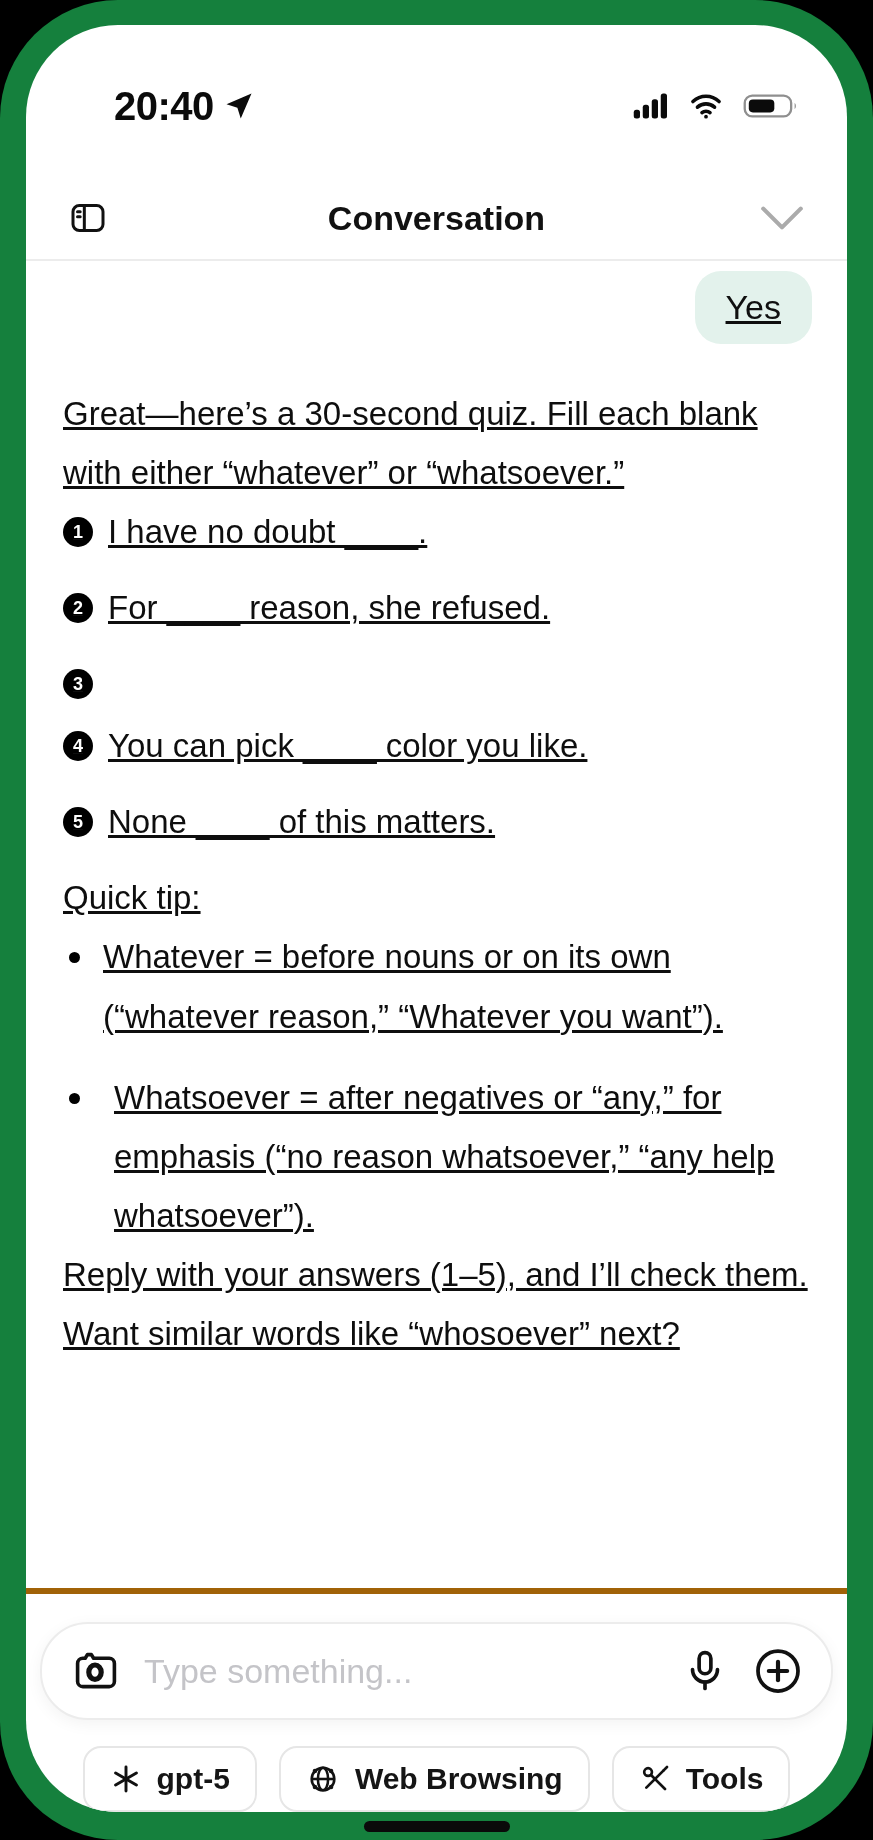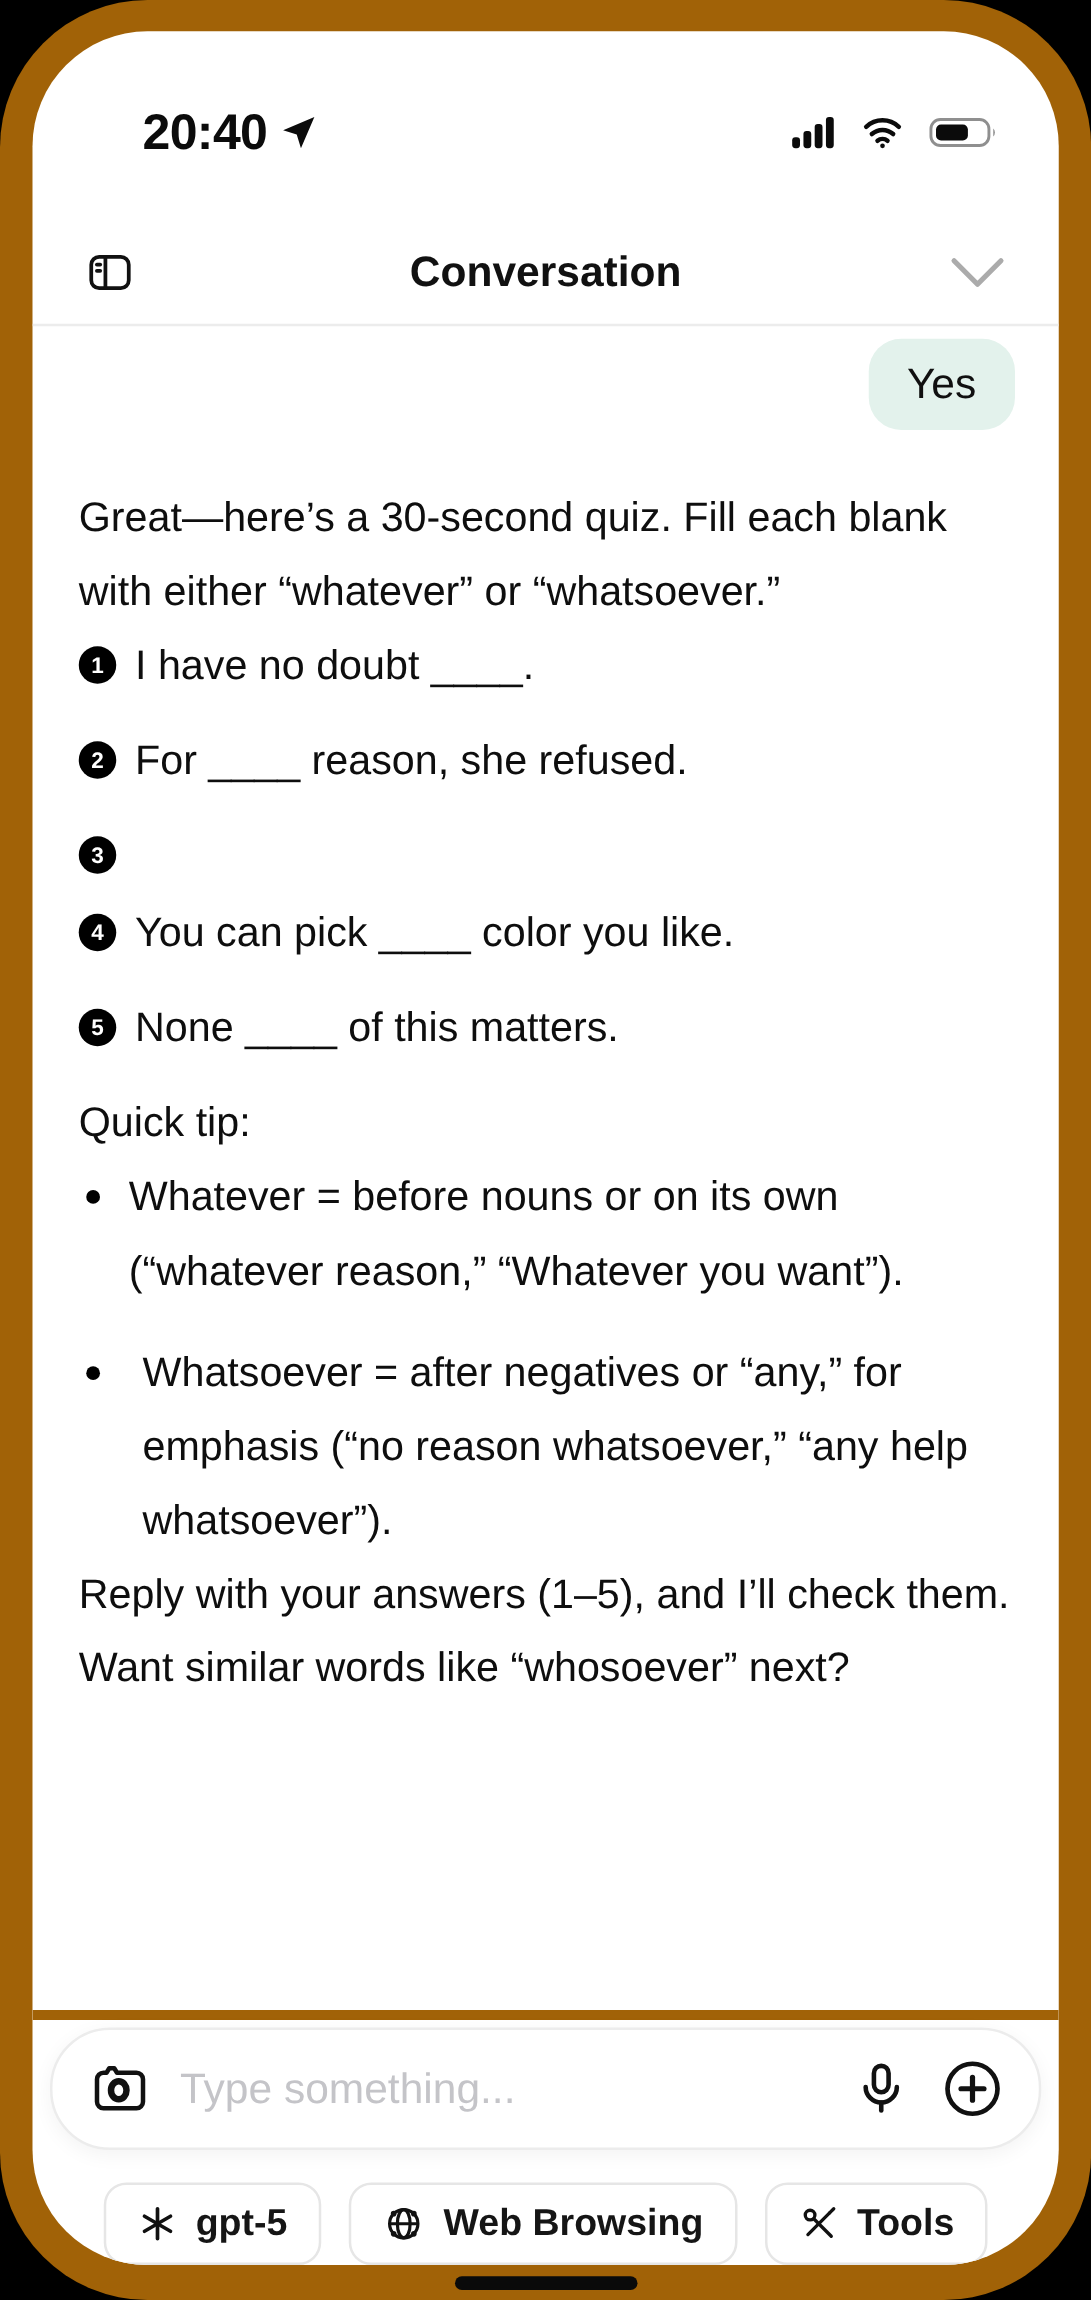--- a/index.html
+++ b/index.html
@@ -1,43 +1,43 @@
 <!DOCTYPE html>
 <html><head>
 <meta charset="utf-8">
 <style>
   html,body{margin:0;padding:0;width:873px;height:1840px;background:#000;font-family:"Liberation Sans",sans-serif;}
-  .phone-frame{position:absolute;inset:0;background:#a16207;border-radius:118px;}
+  .phone-frame{position:absolute;inset:0;background:#15803d;border-radius:118px;}
   .screen{position:absolute;left:26px;right:26px;top:25px;bottom:28px;background:#fff;border-radius:92px;overflow:hidden;display:flex;flex-direction:column;}
   
   .status-bar{margin-top:50px;height:62px;display:flex;align-items:center;padding:0 46px 0 88px;flex:0 0 auto;}
   .time-wrap{display:flex;align-items:center;gap:10px;}
   .time{font-size:40px;font-weight:700;color:#0b0b0b;letter-spacing:-0.5px;}
   .status-icons{margin-left:auto;display:flex;align-items:center;gap:16px;}
   
   .app-header{margin-top:40px;height:82px;flex:0 0 auto;display:flex;align-items:center;padding:0 40px;border-bottom:2px solid #ececec;position:relative;}
   .header-title{position:absolute;left:0;right:0;text-align:center;font-size:34px;font-weight:700;color:#111;}
   .icon-btn{display:flex;align-items:center;justify-content:center;background:none;border:none;padding:0;cursor:pointer;color:#111;}
   .chevron-btn{margin-left:auto;color:#ababab;position:relative;z-index:1;}
   .sidebar-btn{position:relative;z-index:1;}
   
-  .messages{flex:1 1 auto;padding:6px 37px 0;overflow:hidden;display:flex;flex-direction:column;color:#0e0e0e;}
+  .messages{flex:1 1 auto;padding:6px 37px 0;overflow:hidden;display:flex;flex-direction:column;color:#0e0e0e;text-decoration:underline;}
   .bubble-user{align-self:flex-end;background:#e3f2ec;border-radius:26px;padding:17px 31px;font-size:34px;margin:4px -2px 0 0;color:#101010;}
   .assistant{margin-top:40px;font-size:33px;line-height:1.79;}
   .assistant p{margin:0;}
   .intro{margin:0 0 36px;}
   .quiz-item{display:flex;align-items:flex-start;gap:15px;margin:0 0 17px;}
   .num-circle{flex:0 0 auto;width:30px;height:30px;border-radius:50%;background:#000;color:#fff;font-size:18px;font-weight:700;display:flex;align-items:center;justify-content:center;margin-top:15px;}
   .tip-heading{margin:40px 0 20px;}
   .tip-item{display:flex;align-items:flex-start;gap:23px;margin:0 0 22px;}
   .tip-item:last-of-type{margin-bottom:0;gap:34px;}
   .bullet-dot{flex:0 0 auto;width:11px;height:11px;border-radius:50%;background:#000;margin:25px 0 0 6px;}
   .closing{margin-top:44px;}
   
-  .composer-area{flex:0 0 auto;border-top:8px solid #a16207;padding:6px 14px 0;}
+  .composer-area{flex:0 0 auto;border-top:6px solid #a16207;padding:28px 14px 0;}
   .composer-pill{height:94px;border:2px solid #ececec;border-radius:48px;background:#fff;box-shadow:0 4px 16px rgba(0,0,0,0.05);display:flex;align-items:center;padding:0 28px;gap:20px;}
   .composer-input{flex:1;border:none;outline:none;font-size:34px;color:#333;font-family:"Liberation Sans",sans-serif;background:transparent;min-width:0;}
   .composer-input::placeholder{color:#c4c4c8;}
   .composer-right{display:flex;align-items:center;gap:26px;}
   
   .chips-row{display:flex;justify-content:center;gap:22px;margin-top:26px;}
   .chip{display:flex;align-items:center;gap:15px;height:66px;padding:0 25px;border:2px solid #e6e6e6;border-radius:18px;background:#fff;font-size:30px;font-weight:700;color:#151515;cursor:pointer;font-family:"Liberation Sans",sans-serif;}
   
   .home-indicator{position:absolute;left:50%;transform:translateX(-50%);bottom:8px;width:146px;height:11px;border-radius:6px;background:#0a0a0a;z-index:5;}
   svg{display:block;}

